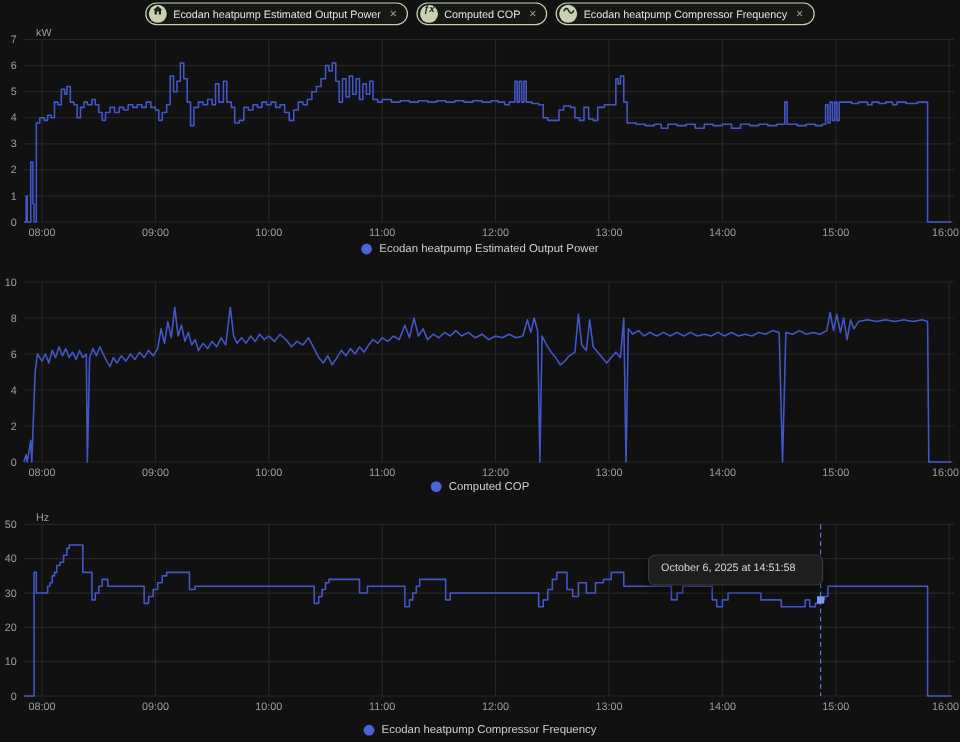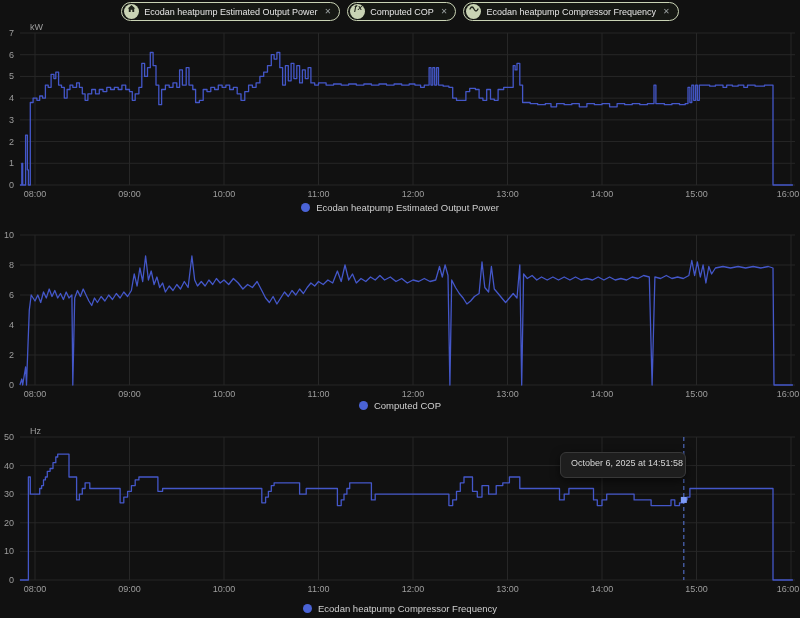--- a/index.html
+++ b/index.html
@@ -25,22 +25,22 @@
   #section-cop{top:224px;height:198px;}
   #section-freq{top:424px;height:194px;}
   .chart-canvas{display:block;}
   .legend{width:800px;display:flex;justify-content:center;align-items:center;
           gap:6px;margin-top:2px;cursor:pointer;}
   #section-freq .legend{margin-top:9px;}
   .legend-dot{width:9px;height:9px;border-radius:50%;background:#4a63d6;display:inline-block;}
   .legend-label{font-size:9.5px;color:#cfcfcf;}
 
   
-  .tooltip{position:absolute;right:114px;top:452px;background:#1e1e1e;
-           border:1px solid #383838;border-radius:6px;padding:5px 2px 6px 10px;
+  .tooltip{position:absolute;right:114px;top:462px;background:#1e1e1e;
+           border:1px solid #383838;border-radius:6px;padding:5px 22px 6px 10px;
            box-shadow:0 3px 10px rgba(0,0,0,.55);z-index:20;white-space:nowrap;}
   .tt-date{font-size:9px;color:#d6d6d6;margin-bottom:3px;}
   .tt-row{display:flex;align-items:center;gap:5px;font-size:9px;color:#d6d6d6;}
   .tt-dot{width:8px;height:8px;border-radius:50%;background:#4a63d6;display:inline-block;}
 </style>
 </head>
 <body>
 
 <div class="chip-row">
   <div class="chip">

